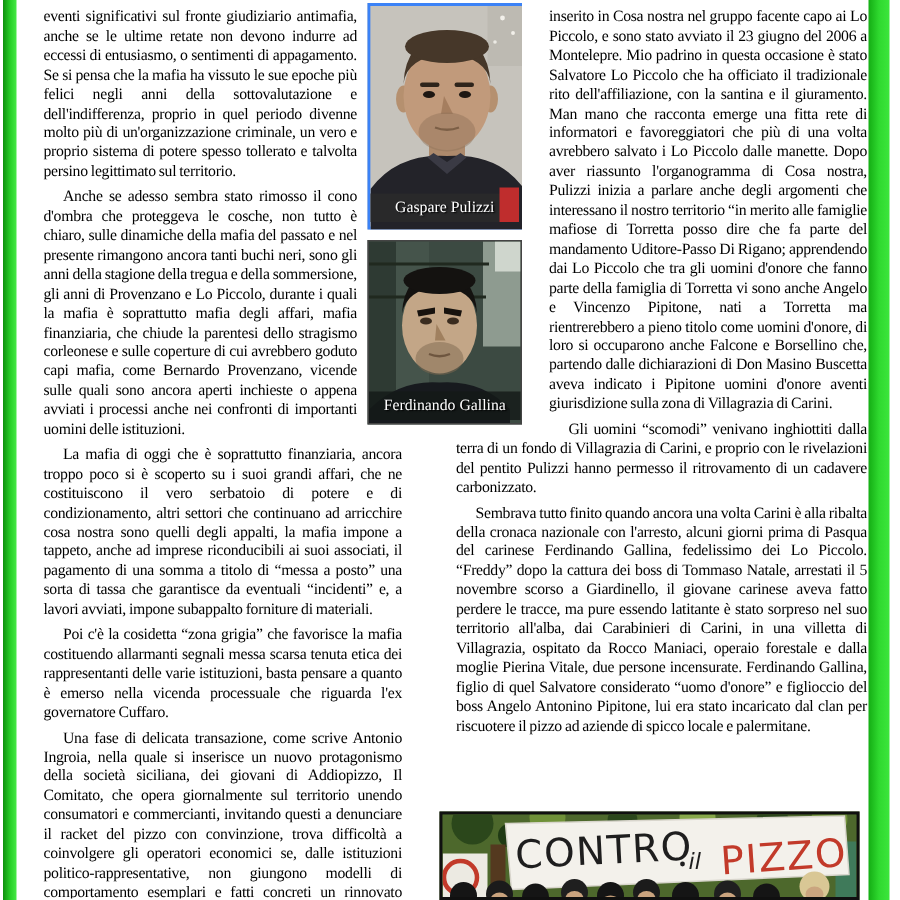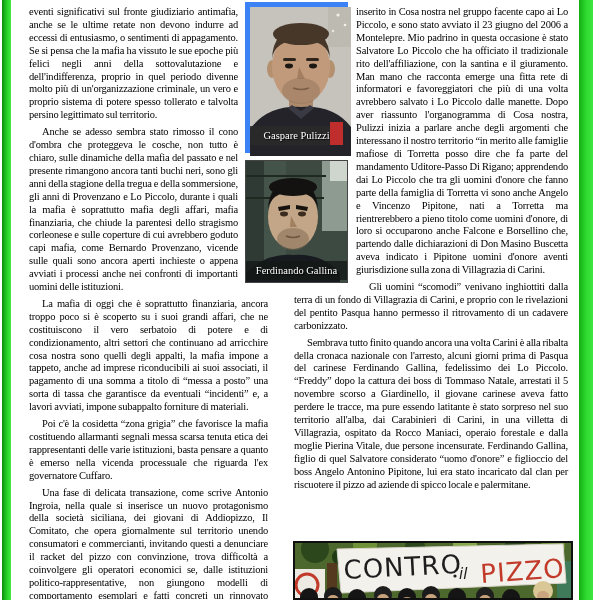--- a/index.html
+++ b/index.html
@@ -6,34 +6,34 @@
   .page{
     position:relative;width:600px;height:600px;background:#ffffff;
     overflow:hidden;font-family:"Liberation Serif",serif;color:#000;
   }
   .stripe{position:absolute;top:0;bottom:0;}
   .stripe-left{left:2px;width:9px;background:linear-gradient(to right,#0d8f0d 0%,#28d128 55%,#45e945 100%);}
   .stripe-right{left:579px;width:14px;background:linear-gradient(to right,#14ad14 0%,#2fd92f 50%,#3ce63c 100%);}
 
   .col{position:absolute;top:2px;overflow:hidden;text-align:justify;}
   .col-left{left:25px;width:247px;height:597px;}
-  .col-right{left:290px;width:282px;height:535px;}
+  .col-right{left:300px;width:282px;height:535px;}
   .float-spacer{background:transparent;}
   .spacer-r{float:right;width:34px;height:284px;}
   .spacer-l{float:left;width:66px;height:284px;}
 
   p.para{
     margin:4px;font-size:10.5px;line-height:12.9px;letter-spacing:-0.2px;
     word-spacing:-0.4px;text-indent:13px;
   }
   p.para.first{text-indent:0;}
 
   .photo{position:absolute;box-sizing:border-box;}
   .photo svg{display:block;}
-  .photo1{left:245px;top:2px;width:103px;height:151px;border:5px solid #3b82f6;background:#c6c3bc;}
+  .photo1{left:245px;top:2px;width:103px;height:151px;border:2px solid #3b82f6;background:#c6c3bc;}
   .photo2{left:245px;top:160px;width:103px;height:123px;border:1px solid #444;background:#3c4a42;}
   .photo3{left:293px;top:541px;width:280px;height:59px;border:2px solid #101010;background:#4d682c;overflow:hidden;}
 
   .caption{
     position:absolute;left:0;right:0;bottom:3px;height:19px;
     background:rgba(42,42,42,0.88);color:#fff;
     font-family:"Liberation Serif",serif;font-size:10.5px;line-height:19px;
     text-align:center;text-shadow:1px 1px 1px #000;white-space:nowrap;
   }
   .photo2 .caption{background:rgba(20,26,23,0.82);bottom:2px;}
@@ -52,21 +52,21 @@
     <p class="para first">eventi significativi sul fronte giudiziario antimafia, anche se le ultime retate non devono indurre ad eccessi di entusiasmo, o sentimenti di appagamento. Se si pensa che la mafia ha vissuto le sue epoche più felici negli anni della sottovalutazione e dell'indifferenza, proprio in quel periodo divenne molto più di un'organizzazione criminale, un vero e proprio sistema di potere spesso tollerato e talvolta persino legittimato sul territorio.</p>
     <p class="para">Anche se adesso sembra stato rimosso il cono d'ombra che proteggeva le cosche, non tutto è chiaro, sulle dinamiche della mafia del passato e nel presente rimangono ancora tanti buchi neri, sono gli anni della stagione della tregua e della sommersione, gli anni di Provenzano e Lo Piccolo, durante i quali la mafia è soprattutto mafia degli affari, mafia finanziaria, che chiude la parentesi dello stragismo corleonese e sulle coperture di cui avrebbero goduto capi mafia, come Bernardo Provenzano, vicende sulle quali sono ancora aperti inchieste o appena avviati i processi anche nei confronti di importanti uomini delle istituzioni.</p>
     <p class="para">La mafia di oggi che è soprattutto finanziaria, ancora troppo poco si è scoperto su i suoi grandi affari, che ne costituiscono il vero serbatoio di potere e di condizionamento, altri settori che continuano ad arricchire cosa nostra sono quelli degli appalti, la mafia impone a tappeto, anche ad imprese riconducibili ai suoi associati, il pagamento di una somma a titolo di “messa a posto” una sorta di tassa che garantisce da eventuali “incidenti” e, a lavori avviati, impone subappalto forniture di materiali.</p>
     <p class="para">Poi c'è la cosidetta “zona grigia” che favorisce la mafia costituendo allarmanti segnali messa scarsa tenuta etica dei rappresentanti delle varie istituzioni, basta pensare a quanto è emerso nella vicenda processuale che riguarda l'ex governatore Cuffaro.</p>
     <p class="para">Una fase di delicata transazione, come scrive Antonio Ingroia, nella quale si inserisce un nuovo protagonismo della società siciliana, dei giovani di Addiopizzo, Il Comitato, che opera giornalmente sul territorio unendo consumatori e commercianti, invitando questi a denunciare il racket del pizzo con convinzione, trova difficoltà a coinvolgere gli operatori economici se, dalle istituzioni politico-rappresentative, non giungono modelli di comportamento esemplari e fatti concreti un rinnovato attivismo che dà presto i suoi frutti. Una resistenza antimafia che contagia il mondo imprenditoriale e si somma alle iniziative giudiziarie e di polizia che danno il senso della continuità e dell'efficacia. E' in questi nuovi elementi la chiave dei risultati degli ultimi mesi.</p>
   </div>
 
   <div class="col col-right">
     <div class="float-spacer spacer-l"></div>
     <p class="para first">inserito in Cosa nostra nel gruppo facente capo ai Lo Piccolo, e sono stato avviato il 23 giugno del 2006 a Montelepre. Mio padrino in questa occasione è stato Salvatore Lo Piccolo che ha officiato il tradizionale rito dell'affiliazione, con la santina e il giuramento. Man mano che racconta emerge una fitta rete di informatori e favoreggiatori che più di una volta avrebbero salvato i Lo Piccolo dalle manette. Dopo aver riassunto l'organogramma di Cosa nostra, Pulizzi inizia a parlare anche degli argomenti che interessano il nostro territorio “in merito alle famiglie mafiose di Torretta posso dire che fa parte del mandamento Uditore-Passo Di Rigano; apprendendo dai Lo Piccolo che tra gli uomini d'onore che fanno parte della famiglia di Torretta vi sono anche Angelo e Vincenzo Pipitone, nati a Torretta ma rientrerebbero a pieno titolo come uomini d'onore, di loro si occuparono anche Falcone e Borsellino che, partendo dalle dichiarazioni di Don Masino Buscetta aveva indicato i Pipitone uomini d'onore aventi giurisdizione sulla zona di Villagrazia di Carini.</p>
-    <p class="para">Gli uomini “scomodi” venivano inghiottiti dalla terra di un fondo di Villagrazia di Carini, e proprio con le rivelazioni del pentito Pasqua hanno permesso il ritrovamento di un cadavere carbonizzato.</p>
+    <p class="para">Gli uomini “scomodi” venivano inghiottiti dalla terra di un fondo di Villagrazia di Carini, e proprio con le rivelazioni del pentito Pulizzi hanno permesso il ritrovamento di un cadavere carbonizzato.</p>
     <p class="para">Sembrava tutto finito quando ancora una volta Carini è alla ribalta della cronaca nazionale con l'arresto, alcuni giorni prima di Pasqua del carinese Ferdinando Gallina, fedelissimo dei Lo Piccolo. “Freddy” dopo la cattura dei boss di Tommaso Natale, arrestati il 5 novembre scorso a Giardinello, il giovane carinese aveva fatto perdere le tracce, ma pure essendo latitante è stato sorpreso nel suo territorio all'alba, dai Carabinieri di Carini, in una villetta di Villagrazia, ospitato da Rocco Maniaci, operaio forestale e dalla moglie Pierina Vitale, due persone incensurate. Ferdinando Gallina, figlio di quel Salvatore considerato “uomo d'onore” e figlioccio del boss Angelo Antonino Pipitone, lui era stato incaricato dal clan per riscuotere il pizzo ad aziende di spicco locale e palermitane.</p>
   </div>
 
   <div class="photo photo1">
     <svg width="101" height="149" viewBox="0 0 101 149">
       <rect x="0" y="0" width="101" height="149" fill="#c6c3bc"></rect>
       <rect x="78" y="0" width="23" height="40" fill="#bdbab2"></rect>
       <circle cx="88" cy="8" r="1.6" fill="#f2f0ea"></circle>
       <circle cx="95" cy="18" r="1.3" fill="#f2f0ea"></circle>
       <circle cx="83" cy="24" r="1.2" fill="#eceae4"></circle>

